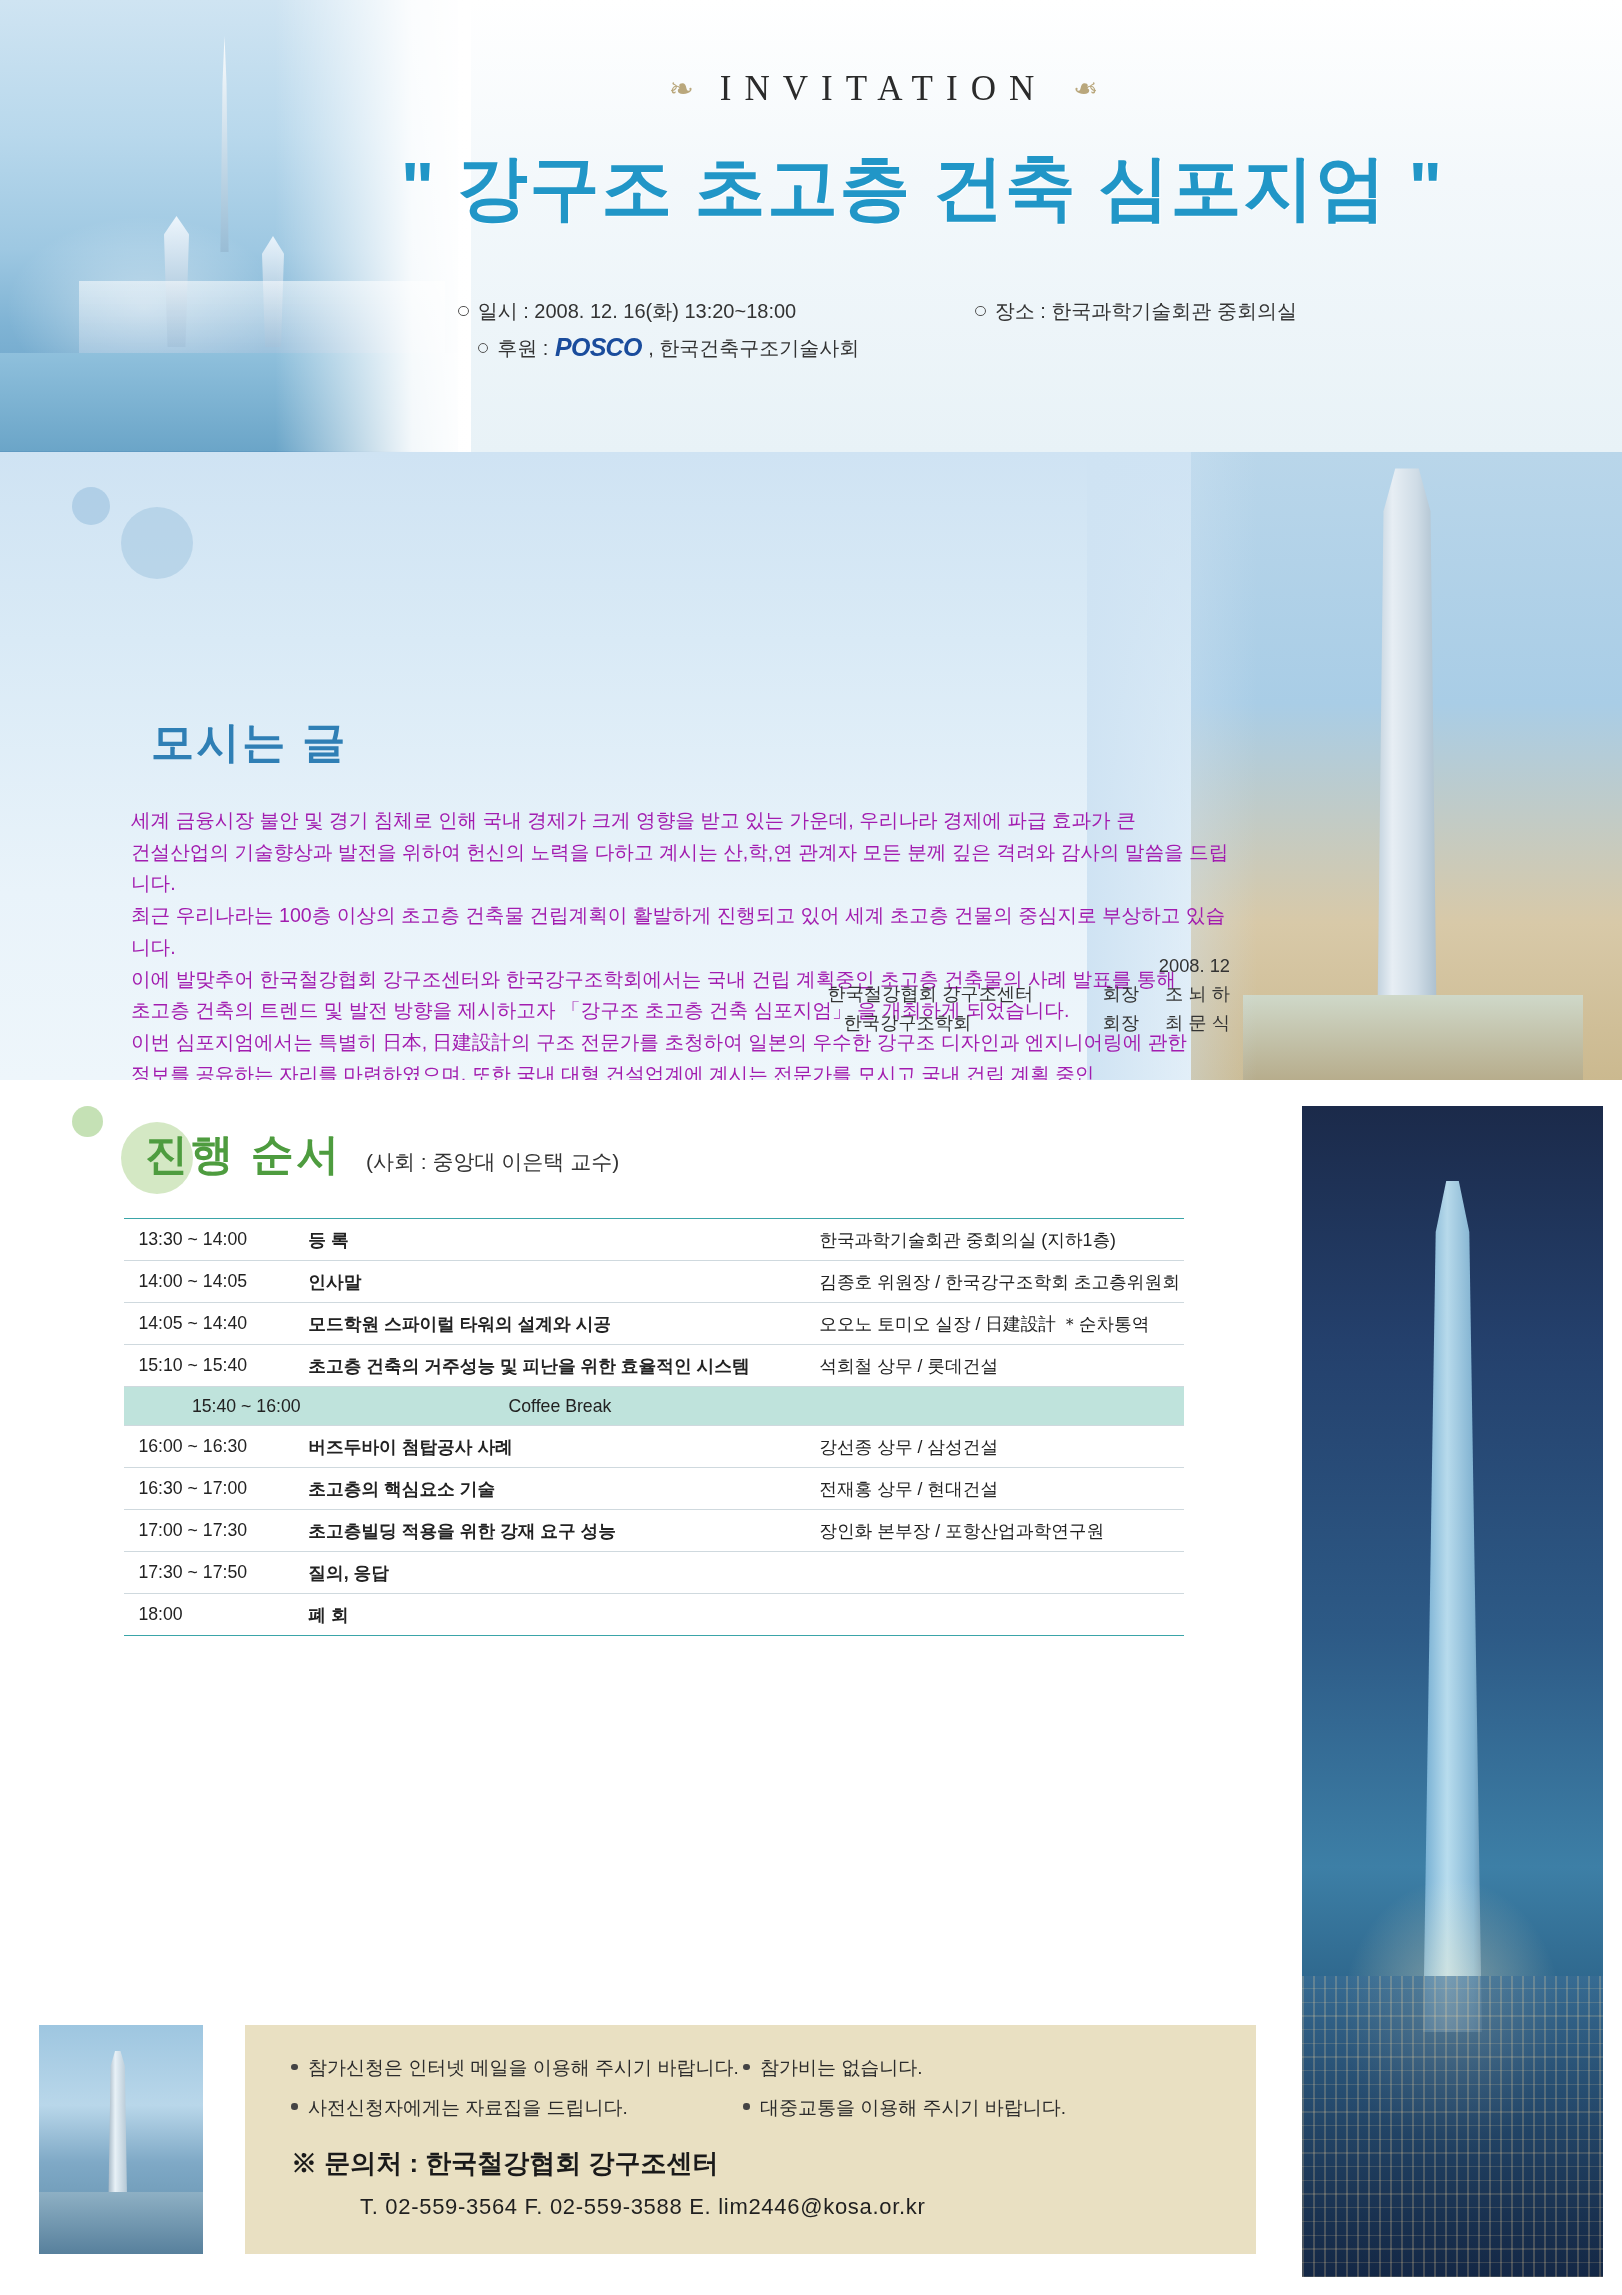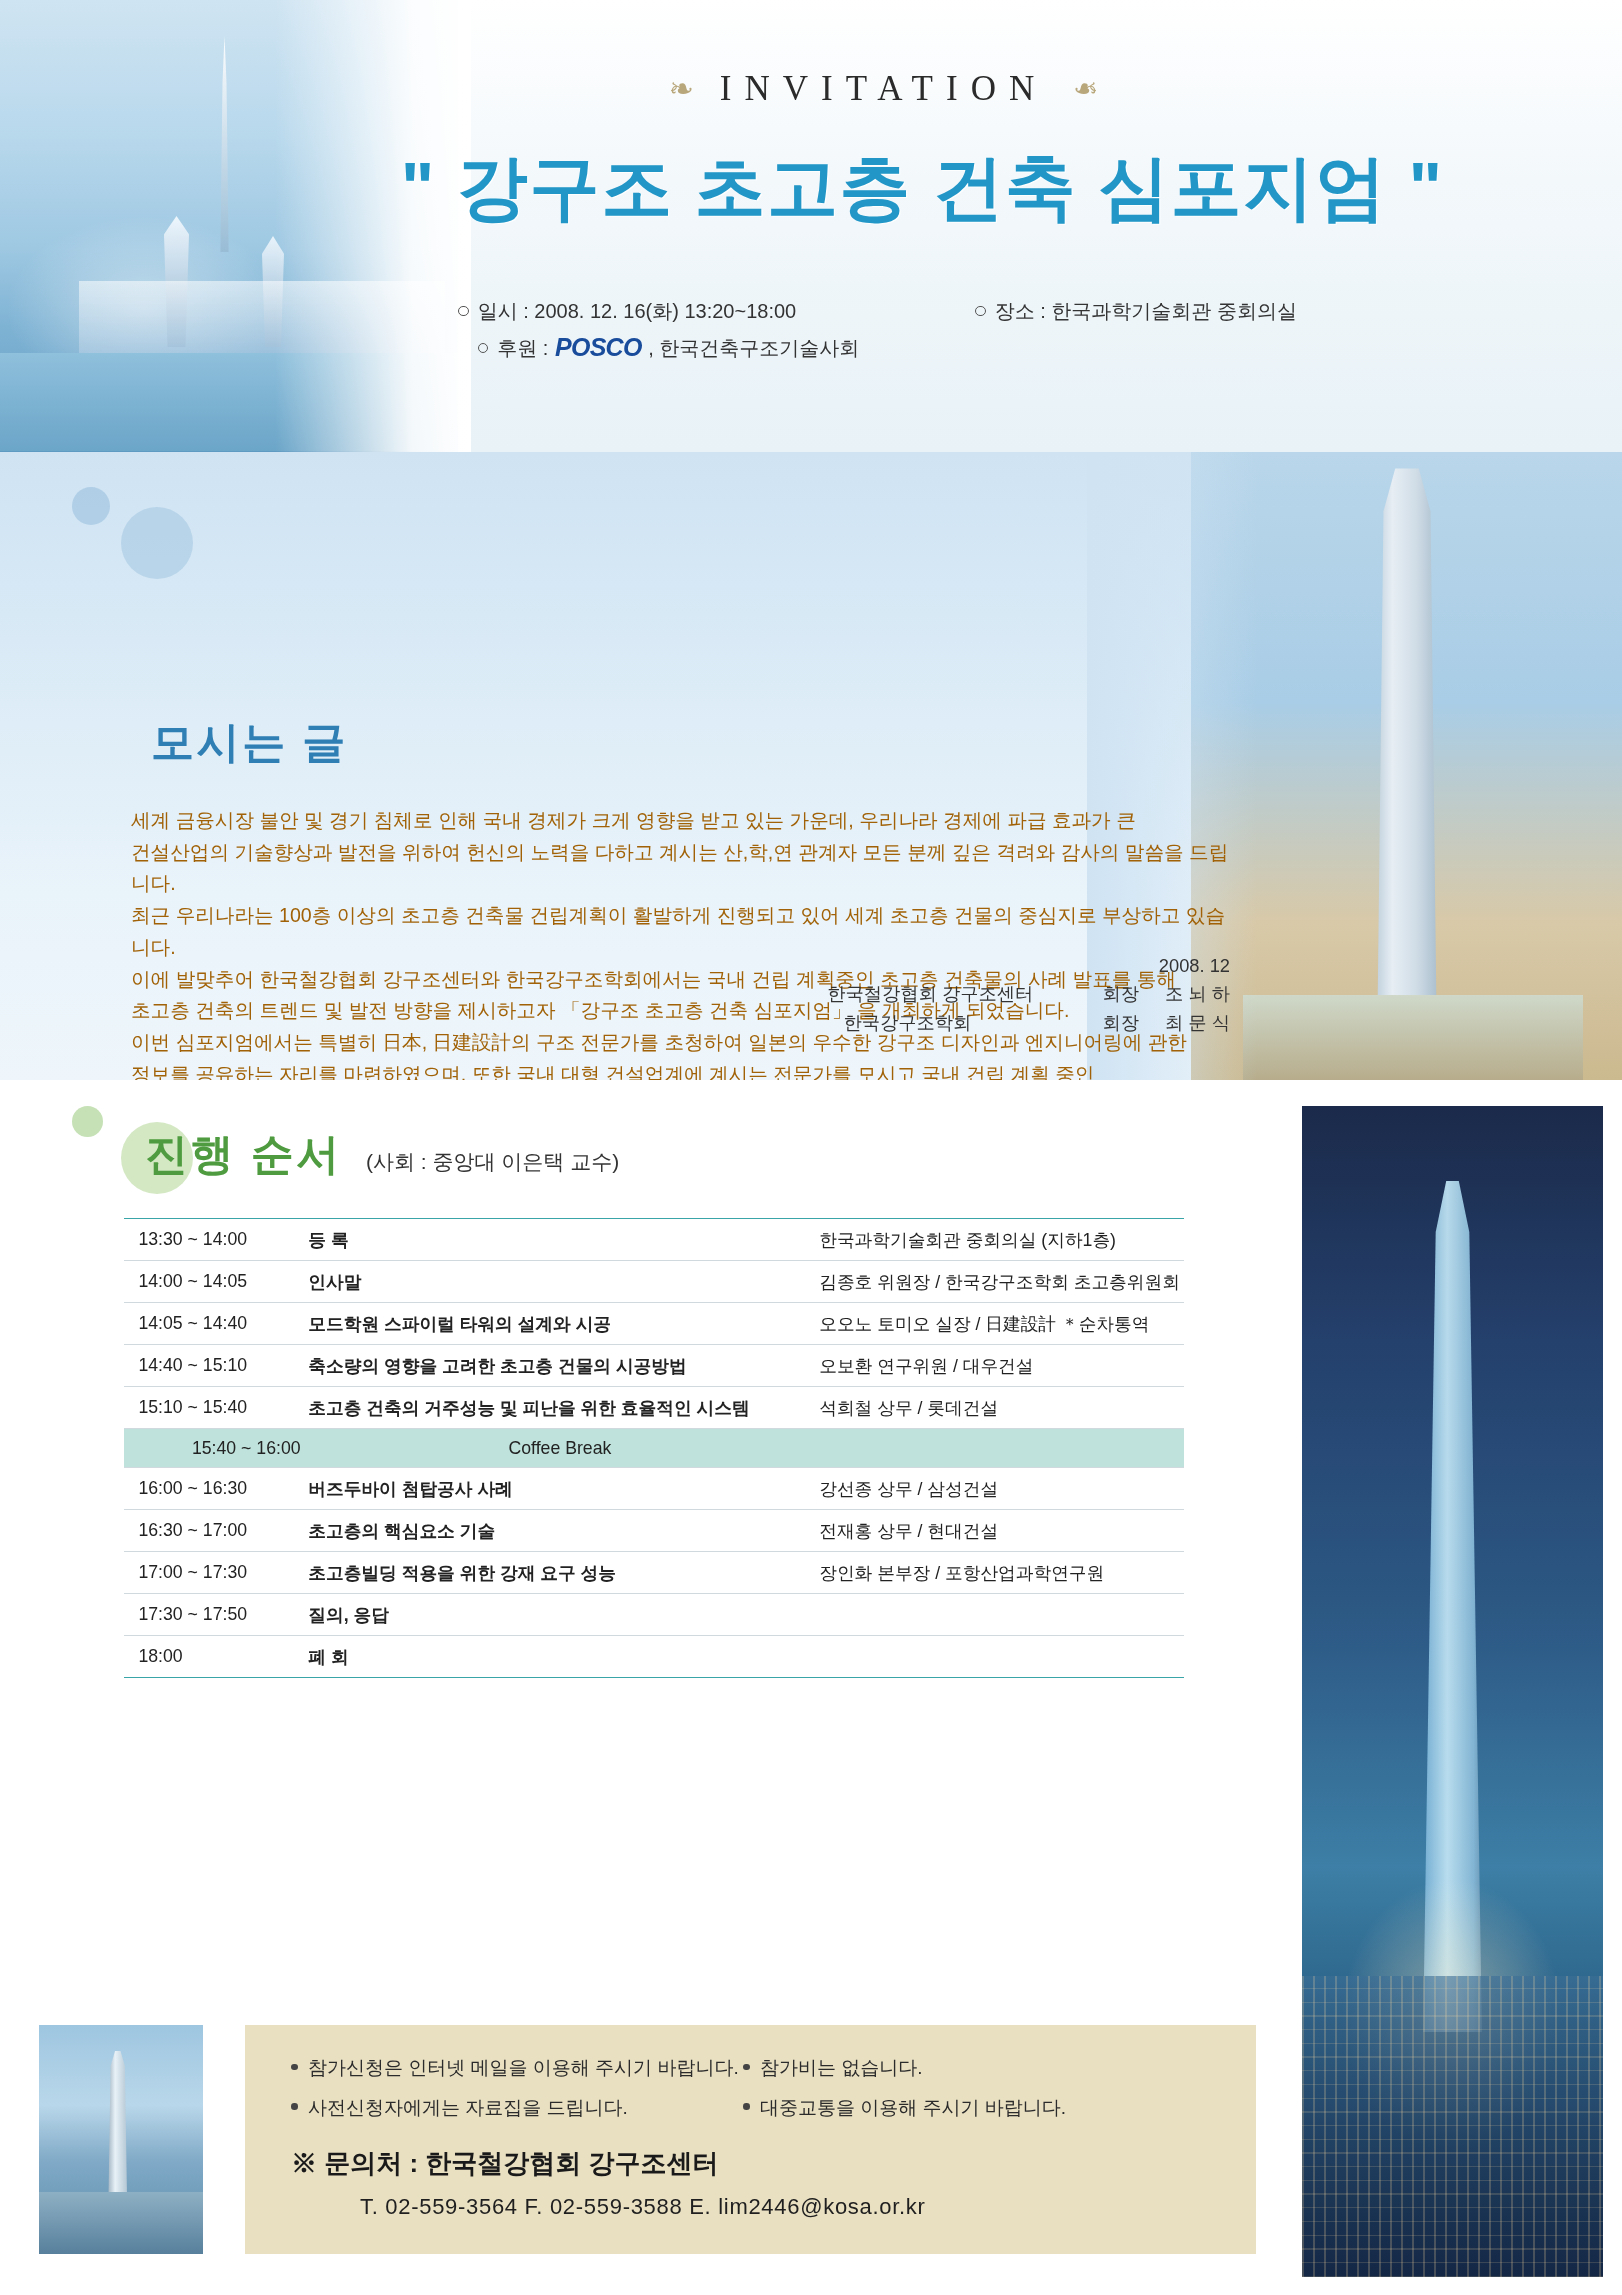--- a/index.html
+++ b/index.html
@@ -271,21 +271,21 @@
   <div class="greet-photo">
     <div class="gp-tower"></div>
     <div class="gp-base"></div>
   </div>
   <div class="greet-fade"></div>
 </div>
 <div class="blob greet-blob1" style="position:absolute;"></div>
 <div class="blob greet-blob2" style="position:absolute;"></div>
 <h2 class="greet-head" style="position:absolute;left:147px;top:710px;margin:4px;font-size:43px;color:#2f7fb5;font-weight:bold;letter-spacing:2.6px;">모시는 글</h2>
 
-<div style="position:absolute;left:131px;top:805px;width:1099px;font-size:19.6px;line-height:1.62;color:#a16207;">
+<div style="position:absolute;left:131px;top:805px;width:1099px;font-size:19.6px;line-height:1.62;color:#a21caf;">
   <div>세계 금융시장 불안 및 경기 침체로 인해 국내 경제가 크게 영향을 받고 있는 가운데, 우리나라 경제에 파급 효과가 큰</div>
   <div>건설산업의 기술향상과 발전을 위하여 헌신의 노력을 다하고 계시는 산,학,연 관계자 모든 분께 깊은 격려와 감사의 말씀을 드립니다.</div>
   <div>최근 우리나라는 100층 이상의 초고층 건축물 건립계획이 활발하게 진행되고 있어 세계 초고층 건물의 중심지로 부상하고 있습니다.</div>
   <div>이에 발맞추어 한국철강협회 강구조센터와 한국강구조학회에서는 국내 건립 계획중인 초고층 건축물의 사례 발표를 통해</div>
   <div>
     <span>초고층 건축의 트렌드 및 발전 방향을 제시하고자 </span><span class="hl">「강구조 초고층 건축 심포지엄」</span><span> 을 개최하게 되었습니다.</span>
   </div>
   <div>이번 심포지엄에서는 특별히 日本, 日建設計의 구조 전문가를 초청하여 일본의 우수한 강구조 디자인과 엔지니어링에 관한</div>
   <div>정보를 공유하는 자리를 마련하였으며, 또한 국내 대형 건설업계에 계시는 전문가를 모시고 국내 건립 계획 중인</div>
   <div>초고층 건축물 설계 및 강재 이용기술에 관한 발표를 준비하였습니다.</div>
@@ -326,25 +326,20 @@
     </tr>
     <tr>
       <td class="c-time">14:00 ~ 14:05</td>
       <td class="c-topic">인사말</td>
       <td class="c-spk">김종호 위원장 / 한국강구조학회 초고층위원회</td>
     </tr>
     <tr>
       <td class="c-time">14:05 ~ 14:40</td>
       <td class="c-topic">모드학원 스파이럴 타워의 설계와 시공</td>
       <td class="c-spk">오오노 토미오 실장 / 日建設計  ＊순차통역</td>
-    </tr>
-    <tr>
-      <td class="c-time">14:40 ~ 15:10</td>
-      <td class="c-topic">축소량의 영향을 고려한 초고층 건물의 시공방법</td>
-      <td class="c-spk">오보환 연구위원 / 대우건설</td>
     </tr>
     <tr>
       <td class="c-time">15:10 ~ 15:40</td>
       <td class="c-topic">초고층 건축의 거주성능 및 피난을 위한 효율적인 시스템</td>
       <td class="c-spk">석희철 상무 / 롯데건설</td>
     </tr>
     <tr class="break">
       <td class="c-time">15:40 ~ 16:00</td>
       <td class="c-topic" style="text-align:center;font-weight:normal">Coffee Break</td>
       <td class="c-spk"></td>

